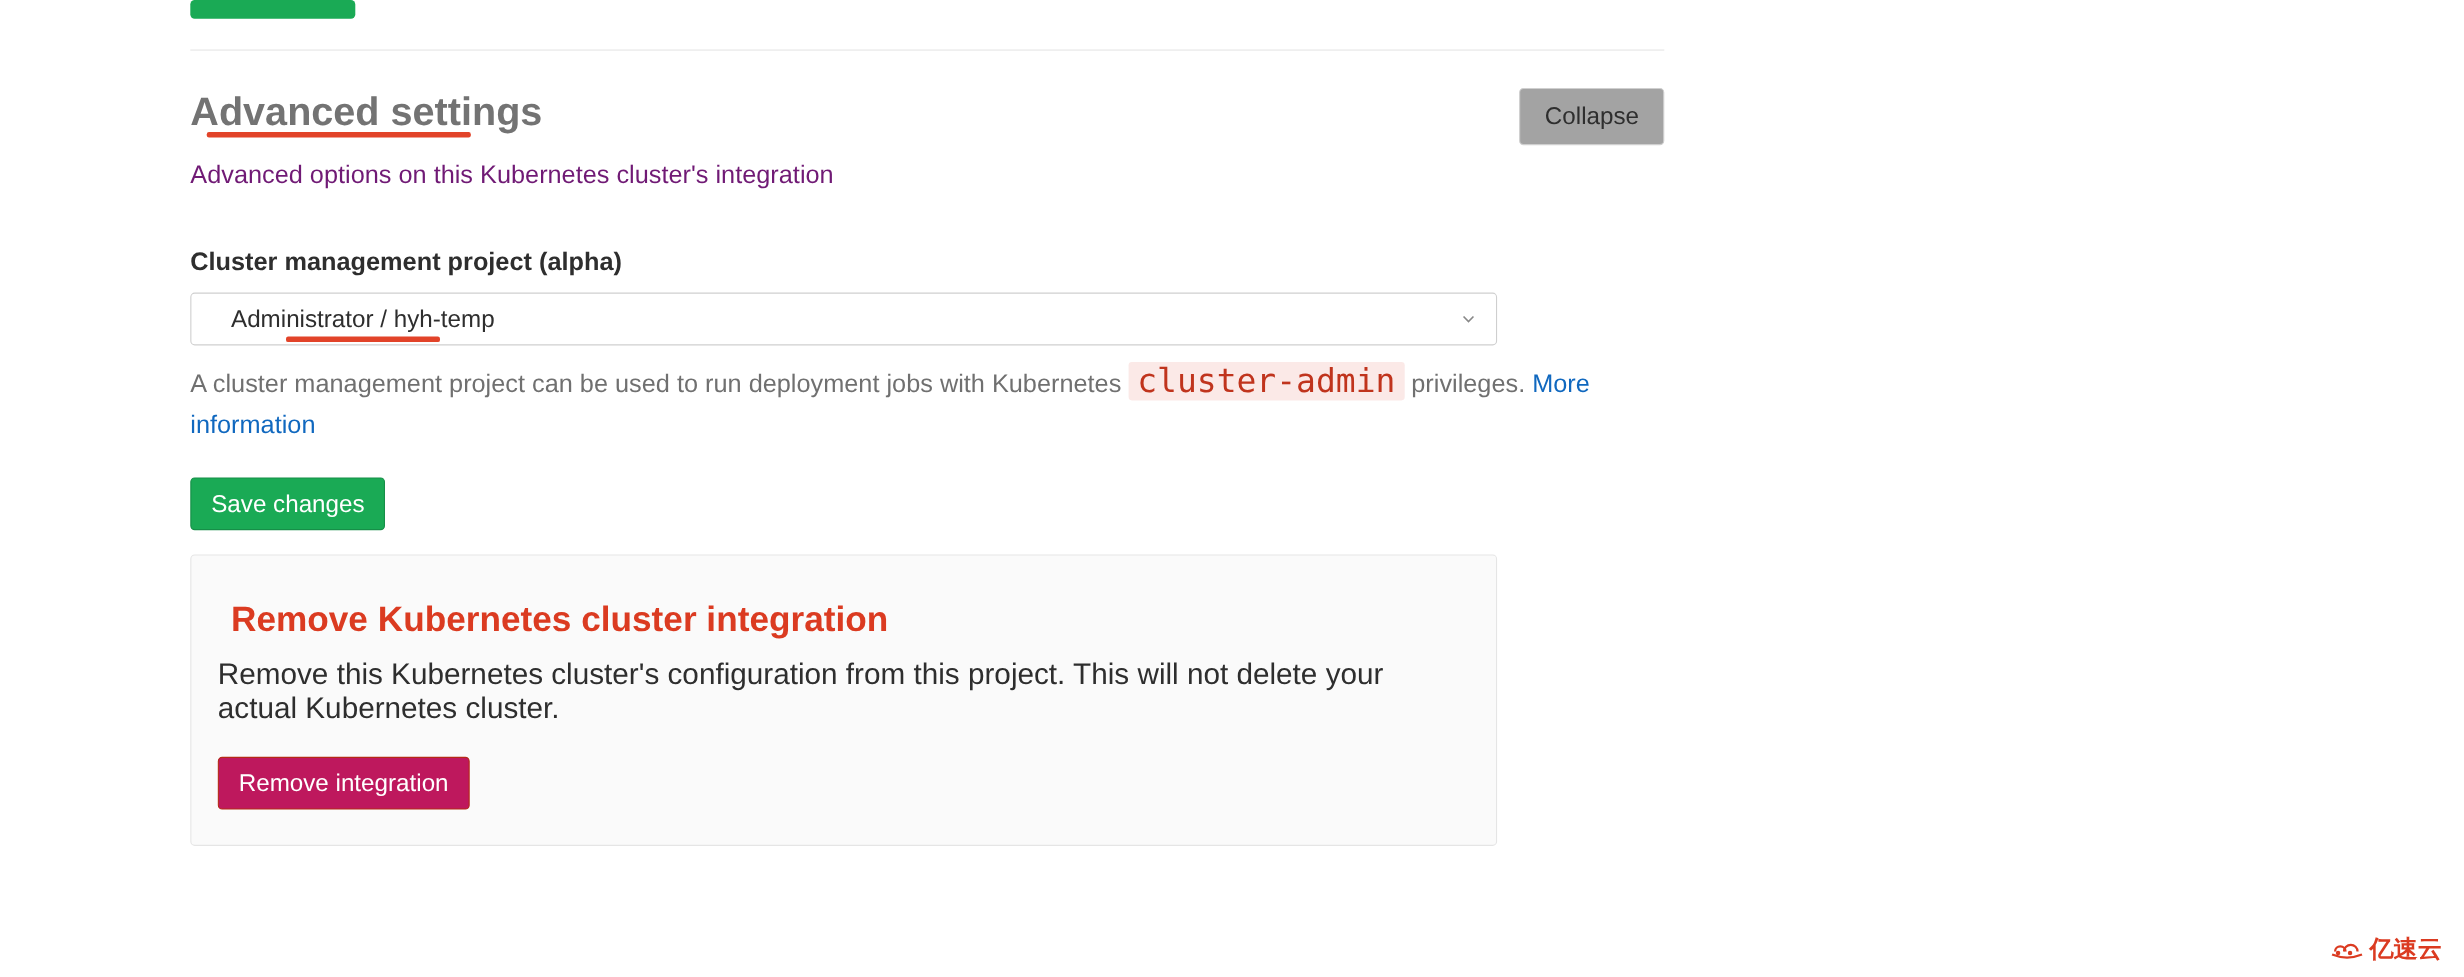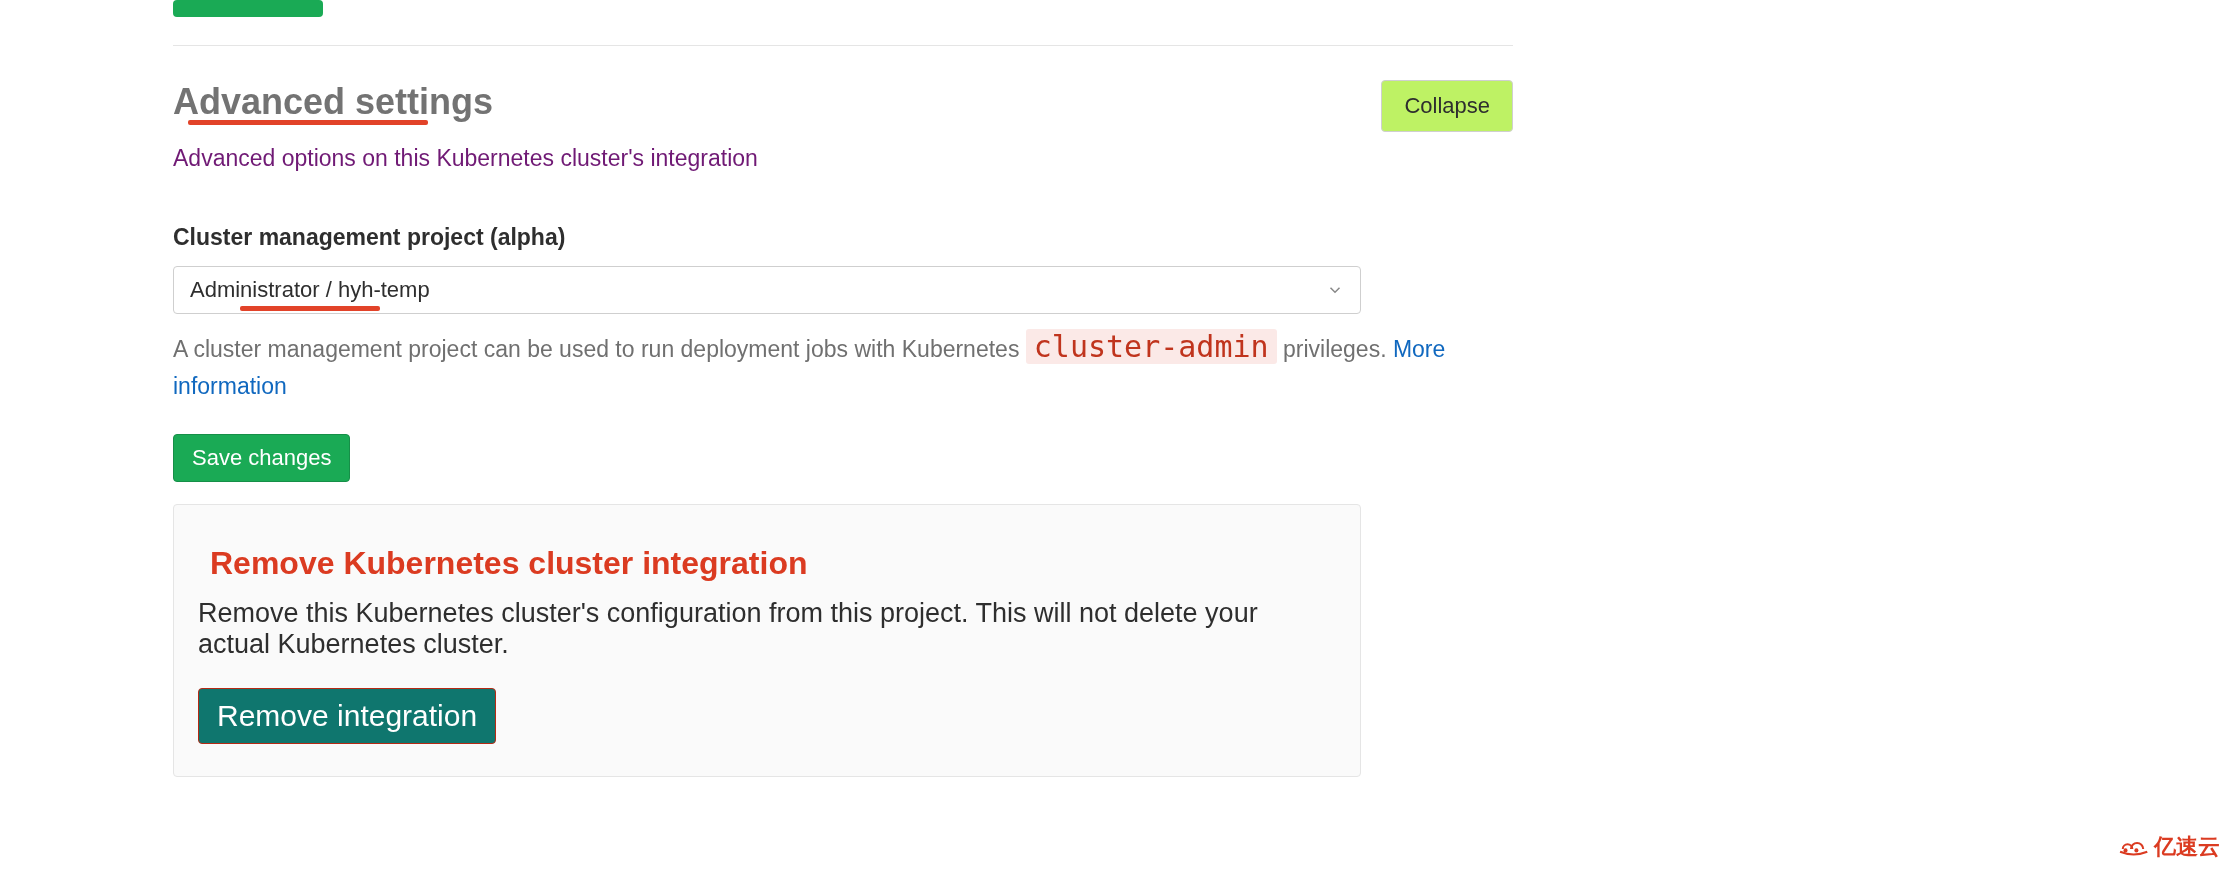--- a/index.html
+++ b/index.html
@@ -57,21 +57,21 @@
     height: 5px;
     background: #e24329;
     border-radius: 2px;
   }
   .section-sub {
     margin: 22px 0 0 0;
     font-size: 23px;
     color: #701a75;
   }
   .collapse-btn {
-    background: #bef264;
+    background: #a3a3a3;
     border: 1px solid #cfcfcf;
     border-radius: 4px;
     padding: 12px 22px;
     font-size: 22px;
     color: #2e2e2e;
     cursor: pointer;
     text-align: right;
   }
   .field-label {
     margin-top: 52px;
@@ -90,21 +90,21 @@
     border-radius: 4px;
     padding: 0 16px;
     font-size: 22px;
     color: #2e2e2e;
     display: flex;
     align-items: center;
     justify-content: space-between;
     background: #ffffff;
     cursor: pointer;
   }
-  .select-text { position: relative; }
+  .select-text { position: relative; margin-left: 20px; }
   .select-text::after {
     content: "";
     position: absolute;
     left: 50px;
     bottom: -8px;
     width: 140px;
     height: 5px;
     background: #e24329;
     border-radius: 2px;
   }
@@ -158,32 +158,32 @@
     color: #db3b21;
   }
   .remove-desc {
     margin-top: 16px;
     font-size: 27px;
     color: #2e2e2e;
   }
   .btn-danger {
     display: inline-block;
     margin-top: 28px;
-    background: #0f766e;
+    background: #be185d;
     border: 1px solid #b52a15;
     color: #ffffff;
     border-radius: 4px;
     padding: 10px 18px;
-    font-size: 30px;
+    font-size: 22px;
     cursor: pointer;
   }
   .watermark {
     position: absolute;
     right: 20px;
-    bottom: 26px;
+    bottom: 10px;
     display: flex;
     align-items: center;
     color: #db3b21;
     font-size: 22px;
     font-weight: 700;
   }
   .watermark svg {
     width: 34px;
     height: 24px;
     margin-right: 4px;

